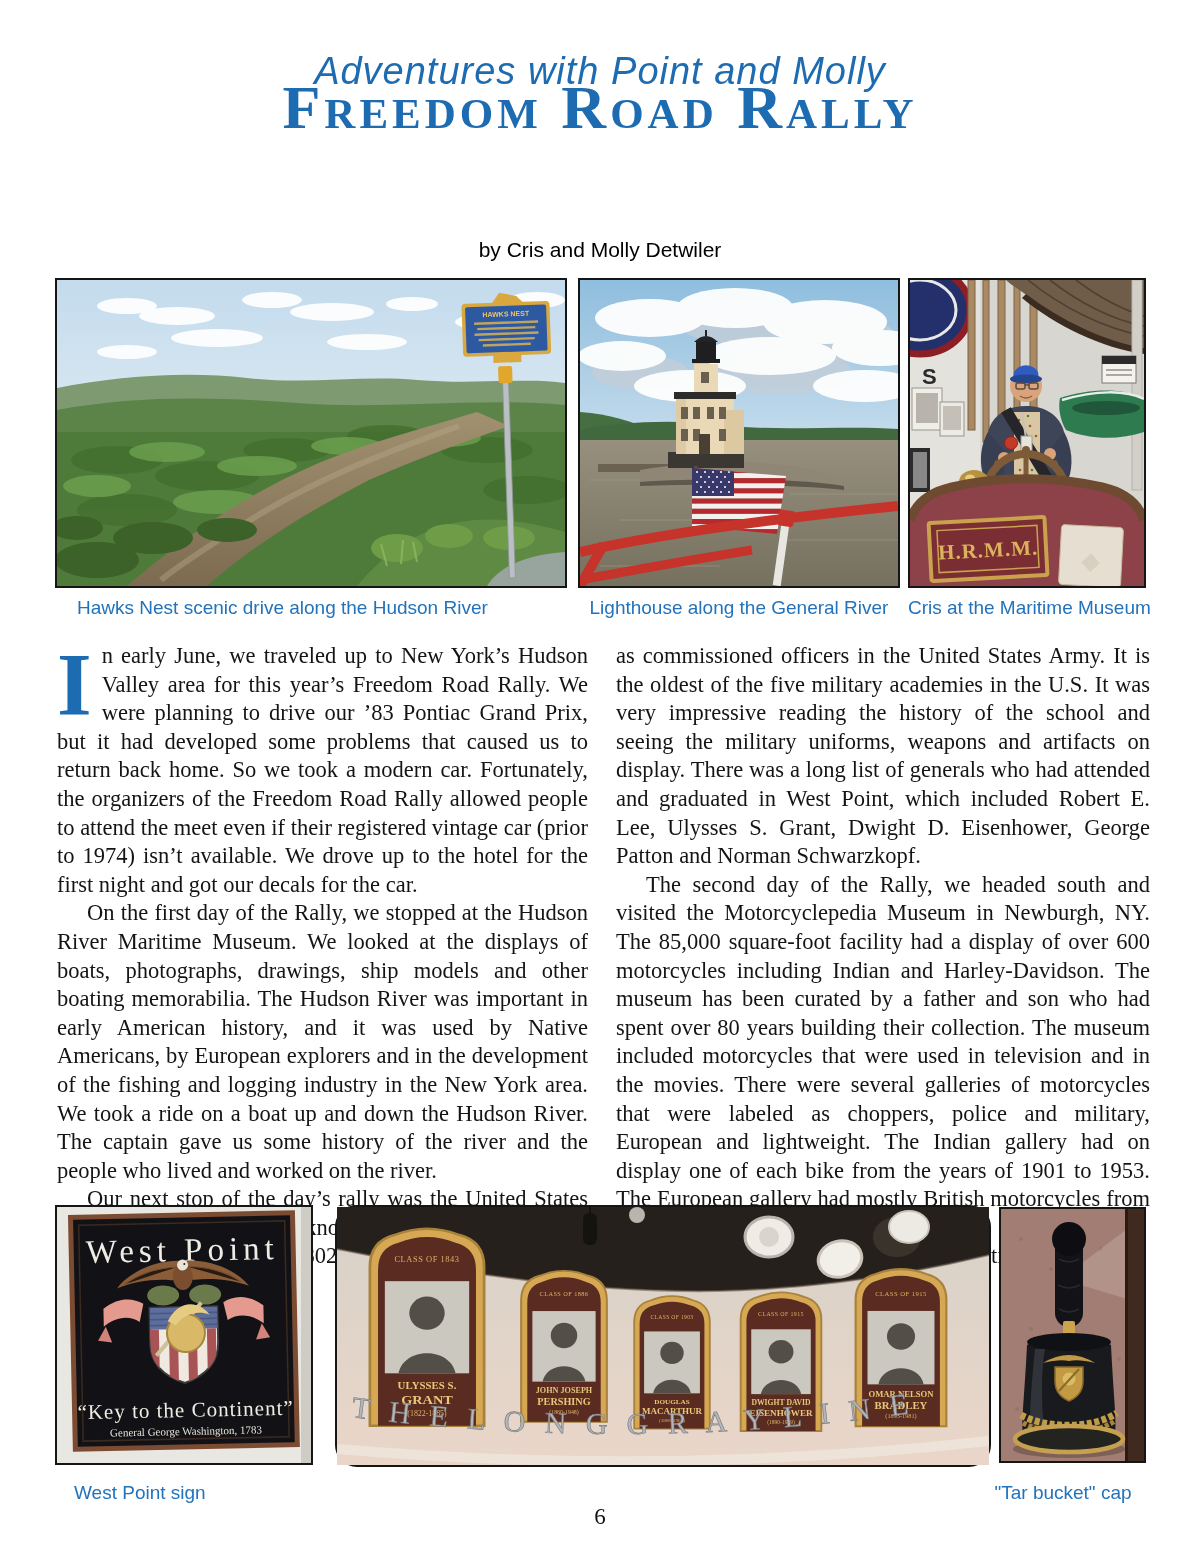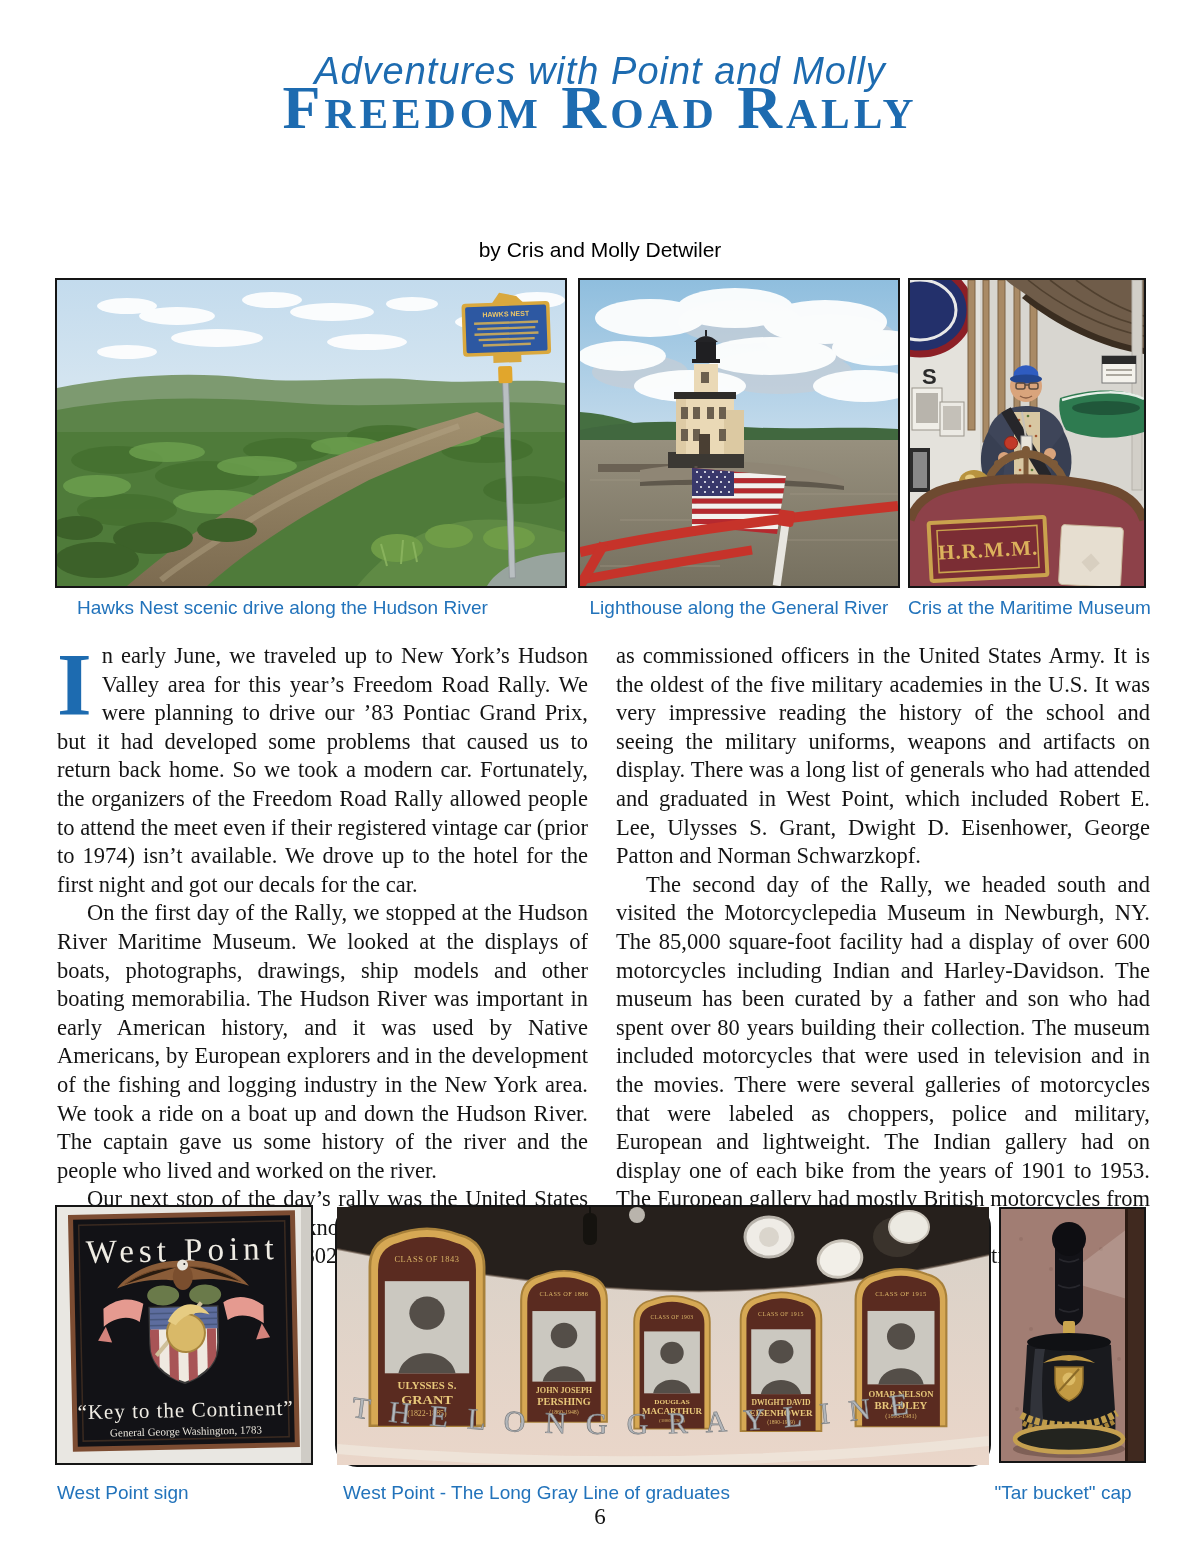--- a/index.html
+++ b/index.html
@@ -540,18 +540,17 @@
           <circle cx="0" cy="2" r="6.5" fill="#dcbb66"></circle>
           <line x1="-10" y1="14" x2="10" y2="-8" stroke="#8a6a28" stroke-width="2"></line>
         </g>
         <path d="M20,206 C45,220 92,220 116,204" stroke="#bf9c4a" stroke-width="7" fill="none" stroke-dasharray="5 2.5"></path>
         <path d="M22,214 C46,227 92,227 114,212" stroke="#a8853a" stroke-width="5" fill="none" stroke-dasharray="4 2"></path>
         <ellipse cx="68" cy="230" rx="54" ry="13" fill="#23241f" stroke="#c5a050" stroke-width="4.5"></ellipse>
       </g>
     </svg>
   </figure>
 
-  <div class="cap" style="left:57px;top:1482px;">West Point sign</div>
-  <div class="cap" style="left:343px;top:1482px;">West Point - The Long Gray Line of graduates</div>
+  <div class="cap" style="left:74px;top:1482px;">West Point sign</div>
   <div class="cap" style="left:958px;top:1482px;width:210px;text-align:center;">"Tar bucket" cap</div>
 
   <div class="abs pagenum">6</div>
 </div>
 
 </body></html>

